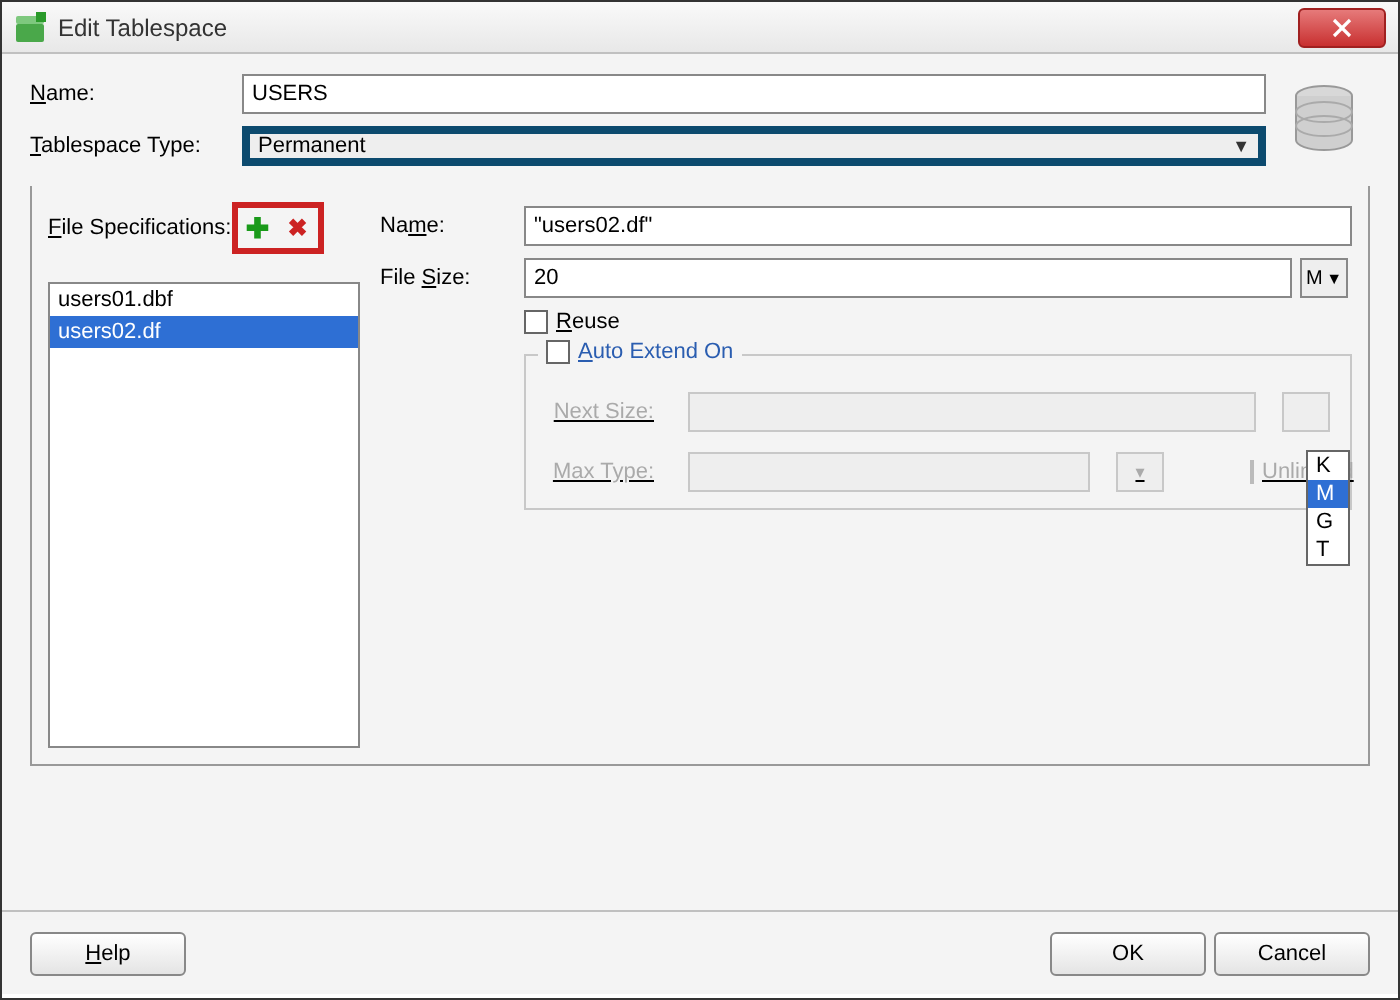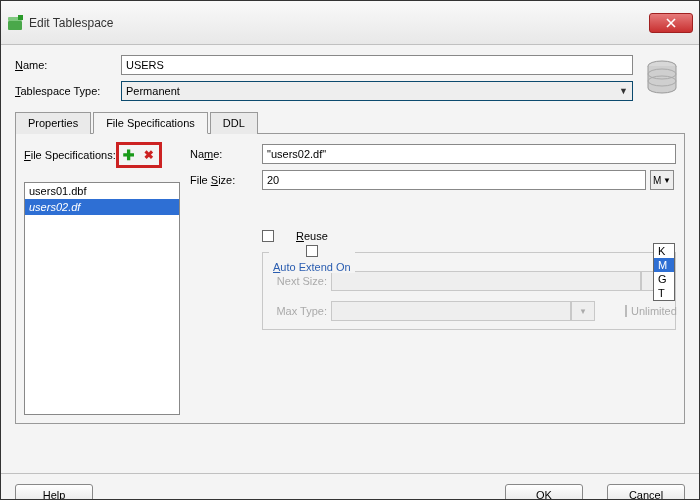--- a/index.html
+++ b/index.html
@@ -7,21 +7,21 @@
     margin: 0;
     font-family: "Segoe UI", Tahoma, sans-serif;
     font-size: 11px;
     background: #fff;
     width: 700px;
     height: 500px;
     overflow: hidden;
     border: 1px solid #333;
   }
   .titlebar {
-    height: 44px;
+    height: 26px;
     background: linear-gradient(to bottom, #f9f9f9, #e8e8e8);
     border-bottom: 1px solid #c0c0c0;
     display: flex;
     align-items: center;
     padding: 12px 6px;
   }
   .titlebar .icon {
     width: 16px; height: 16px; margin-right: 6px;
     display:inline-block;
   }
@@ -55,21 +55,21 @@
   .txt-input {
     height: 20px;
     border: 1px solid #888;
     padding: 2px 4px;
     font-size: 11px;
     background:#fff;
     width:100%;
   }
   .combo {
     height: 20px;
-    border: 1px solid #0c4a6e;
+    border: 4px solid #0c4a6e;
     background:#eee;
     display:flex;
     align-items:center;
     padding:0 4px;
     justify-content:space-between;
     width:100%;
     cursor:pointer;
   }
   .combo .arrow { font-size:9px; color:#333;}
   .db-icon-cell { grid-row: 1 / span 2; grid-column:3; display:flex; align-items:flex-start; justify-content:center;}
@@ -136,21 +136,20 @@
     background:#fff;
     overflow:auto;
   }
   .file-item {
     padding:2px 4px;
     cursor:pointer;
   }
   .file-item.selected {
     background:#2e6fd4;
     color:#fff;
-    font-style:italic;
   }
   .right-panel {
     flex:1;
     display:flex;
     flex-direction:column;
     gap:6px;
     padding-top:2px;
   }
   .form-row {
     display:grid;
@@ -164,51 +163,50 @@
     width:24px; height:20px;
     border:1px solid #888;
     background:#eee;
     display:flex; align-items:center; justify-content:space-between;
     padding:0 2px;
     font-size:10px;
     cursor:pointer;
   }
   .unit-combo .arrow{font-size:8px;}
   .checkbox-row {
-    display:flex; align-items:flex-end; gap:22px;
+    display:flex; align-items:flex-end; gap:4px;
     margin-left:72px;
-    margin-top:34px;
   }
   .checkbox-row.reuse { margin-left:72px; }
   .checkbox {
     width:12px; height:12px; border:1px solid #666; background:#fff;
     cursor:pointer;
   }
   .auto-extend-box {
     border:1px solid #c8c8c8;
     margin:4px 0 0 72px;
     padding:8px;
     position:relative;
   }
   .auto-extend-legend {
     position:absolute;
     top:-8px; left:6px;
     background:#f4f4f4;
     padding:0 4px;
     display:flex; align-items:center; gap:4px;
     color:#2a5db0;
     font-size:11px;
-    flex-direction:column;
   }
   .disabled-row {
     display:grid;
     grid-template-columns:60px 1fr 26px;
     align-items:center;
-    gap:0;
+    gap:13px;
     margin-top:10px;
+    text-decoration:underline;
   }
   .disabled-lbl { color:#aaa; text-align:right; padding-right:4px;}
   .disabled-input {
     height:20px; border:1px solid #c8c8c8; background:#eee;
   }
   .disabled-combo {
     width:24px; height:20px; border:1px solid #c8c8c8; background:#eee;
     display:flex; align-items:center; justify-content:center; color:#aaa; font-size:9px;
   }
   .unlimited {
@@ -237,21 +235,21 @@
   }
   .footer .spacer{flex:1;}
   .btn {
     min-width:78px;
     height:22px;
     border:1px solid #888;
     background:linear-gradient(to bottom,#fff,#e4e4e4);
     border-radius:3px;
     cursor:pointer;
     font-size:11px;
-    margin-left:24px;
+    margin-left:4px;
     display:flex; align-items:center; justify-content:center;
   }
   .btn:first-child{margin-left:0;}
 </style>
 </head>
 <body>
 
 <div class="titlebar">
   <span class="icon">
     <svg width="16" height="16">
@@ -282,25 +280,20 @@
         <ellipse cx="18" cy="22" rx="14" ry="5" fill="none" stroke="#aaa"></ellipse>
       </svg>
     </div>
     <div class="lbl"><u>T</u>ablespace Type:</div>
     <div class="combo">
       <span>Permanent</span>
       <span class="arrow">▼</span>
     </div>
   </div>
 
-  <div class="tabs">
-    <div class="tab">Properties</div>
-    <div class="tab active">File Specifications</div>
-    <div class="tab">DDL</div>
-  </div>
 
   <div class="tab-body">
 
     <div class="left-panel">
       <div class="left-header">
         <span><u>F</u>ile Specifications:</span>
         <div class="add-del">
           <div class="icon-btn icon-plus">
             <span>✚</span>
           </div>

